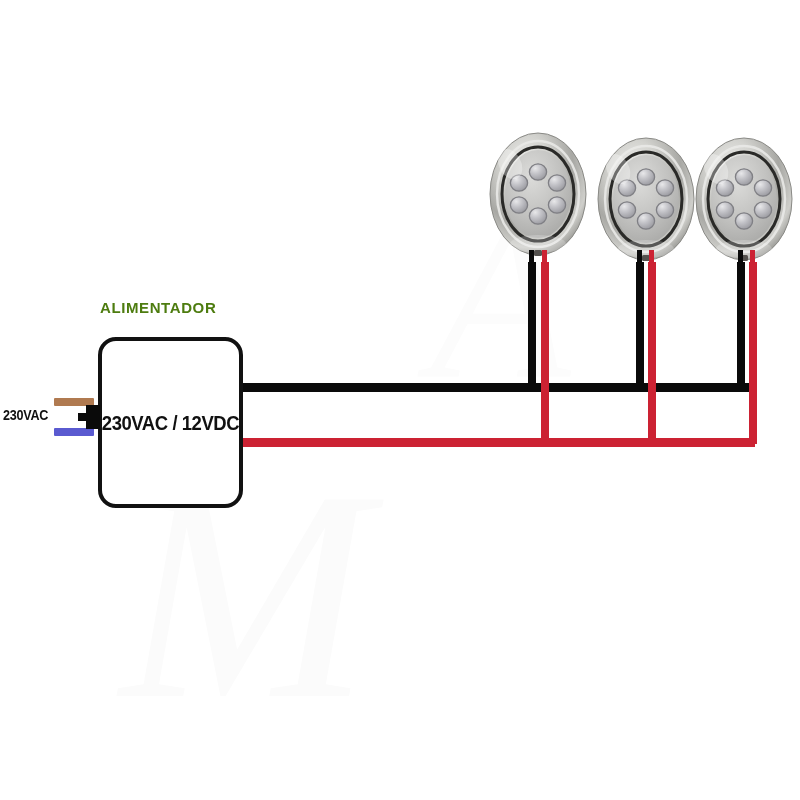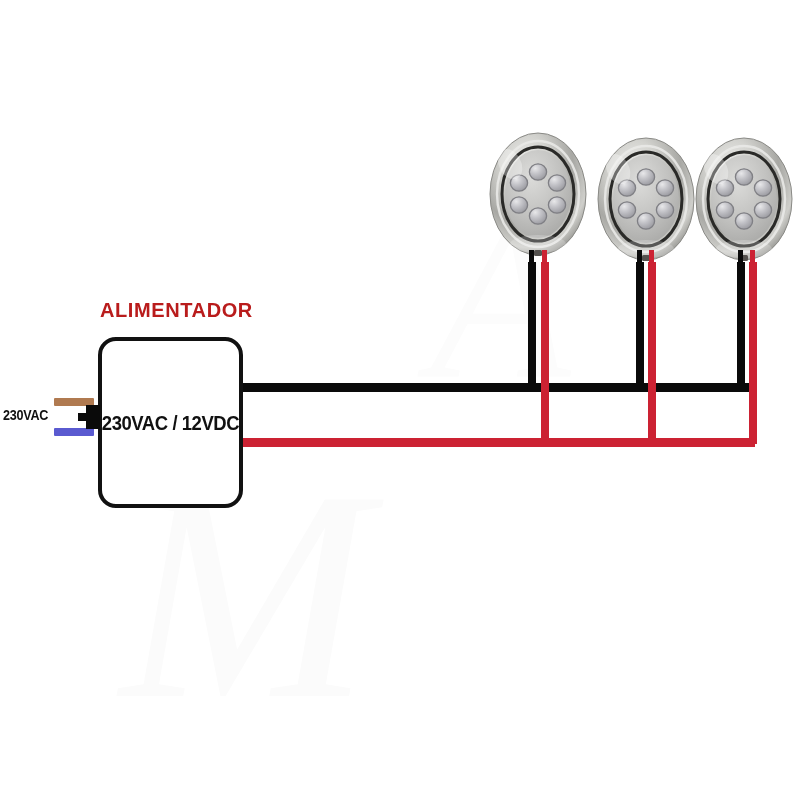--- a/index.html
+++ b/index.html
@@ -80,24 +80,24 @@
     font-weight: bold;
     color: #111111;
     transform: scaleX(0.88);
     white-space: nowrap;
     letter-spacing: -0.5px;
   }
   #psu-title {
     position: absolute;
     left: 100px;
     top: 299px;
-    font-size: 20px;
+    font-size: 15px;
     font-weight: bold;
     letter-spacing: 0.6px;
-    color: #b91c1c;
+    color: #4d7c0f;
     z-index: 7;
   }
 
   
   #mains-label {
     position: absolute;
     left: 3px;
     top: 407px;
     font-size: 14px;
     font-weight: bold;

